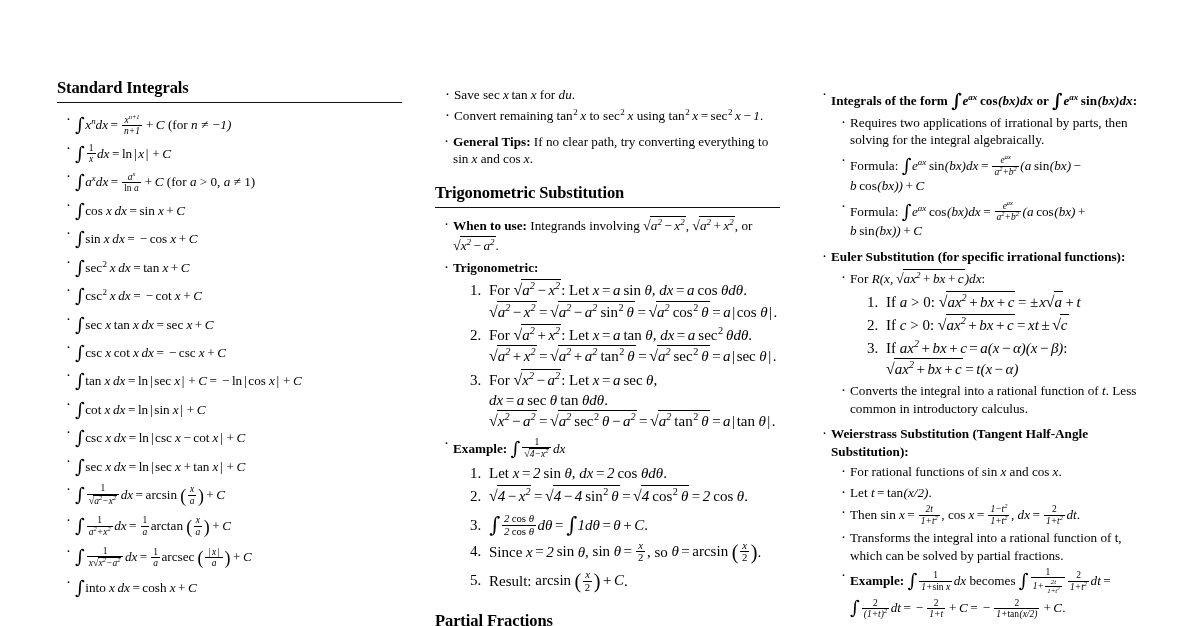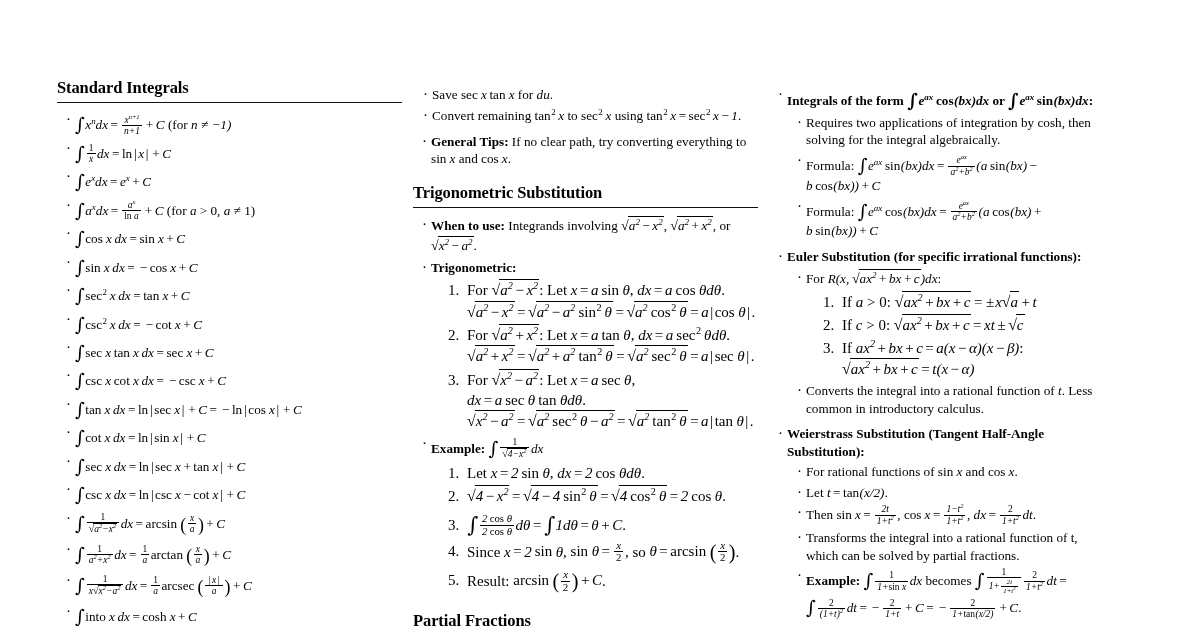--- a/index.html
+++ b/index.html
@@ -17,21 +17,21 @@
   }
   .page {
     position: relative;
     width: 1191px;
     height: 626px;
     box-sizing: border-box;
     padding: 78px 51px 0 57px;
   }
   .columns {
     display: flex;
-    gap: 11px;
+    gap: 33px;
     align-items: flex-end;
     height: 548px;
     overflow: hidden;
   }
   .col {
     width: 345px;
     flex: 0 0 345px;
     overflow: hidden;
     height: 548px;
   }
@@ -146,32 +146,31 @@
   <div class="columns">
 
     <div class="col">
 
       <section class="section">
         <h2 class="section-heading">Standard Integrals</h2>
         <hr class="heading-rule">
         <ul class="bullets">
           <li><span class="m"><span class="intg">∫</span>x<sup class="spi">n</sup>dx<span class="eq">=</span><span class="frac"><span class="fn">x<sup class="spi">n+1</sup></span><span class="fd">n+1</span></span><span class="eq">+</span>C</span> <span class="up">(for </span><span class="m">n</span> <span class="m up">≠</span> <span class="m up">−1)</span></li>
           <li><span class="m"><span class="intg">∫</span><span class="frac"><span class="fn num">1</span><span class="fd">x</span></span>dx<span class="eq">=</span><span class="op">ln</span><span class="vb">|</span>x<span class="vb">|</span><span class="eq">+</span>C</span></li>
-          <li><span class="m"><span class="intg">∫</span>e<sup class="spi">x</sup>dx<span class="eq">=</span>e<sup class="spi">x</sup><span class="eq">+</span>C</span></li>
           <li><span class="m"><span class="intg">∫</span>a<sup class="spi">x</sup>dx<span class="eq">=</span><span class="frac"><span class="fn">a<sup class="spi">x</sup></span><span class="fd"><span class="op">ln</span> a</span></span><span class="eq">+</span>C</span> <span class="up">(for </span><span class="m">a</span> <span class="up">&gt;</span> <span class="up">0,</span> <span class="m">a</span> <span class="up">≠ 1)</span></li>
           <li><span class="m"><span class="intg">∫</span><span class="op">cos</span> x dx<span class="eq">=</span><span class="op">sin</span> x<span class="eq">+</span>C</span></li>
           <li><span class="m"><span class="intg">∫</span><span class="op">sin</span> x dx<span class="eq">=</span><span class="eq">−</span><span class="op">cos</span> x<span class="eq">+</span>C</span></li>
           <li><span class="m"><span class="intg">∫</span><span class="op">sec</span><sup class="sp">2</sup> x dx<span class="eq">=</span><span class="op">tan</span> x<span class="eq">+</span>C</span></li>
           <li><span class="m"><span class="intg">∫</span><span class="op">csc</span><sup class="sp">2</sup> x dx<span class="eq">=</span><span class="eq">−</span><span class="op">cot</span> x<span class="eq">+</span>C</span></li>
           <li><span class="m"><span class="intg">∫</span><span class="op">sec</span> x <span class="op">tan</span> x dx<span class="eq">=</span><span class="op">sec</span> x<span class="eq">+</span>C</span></li>
           <li><span class="m"><span class="intg">∫</span><span class="op">csc</span> x <span class="op">cot</span> x dx<span class="eq">=</span><span class="eq">−</span><span class="op">csc</span> x<span class="eq">+</span>C</span></li>
           <li><span class="m"><span class="intg">∫</span><span class="op">tan</span> x dx<span class="eq">=</span><span class="op">ln</span><span class="vb">|</span><span class="op">sec</span> x<span class="vb">|</span><span class="eq">+</span>C<span class="eq">=</span><span class="eq">−</span><span class="op">ln</span><span class="vb">|</span><span class="op">cos</span> x<span class="vb">|</span><span class="eq">+</span>C</span></li>
           <li><span class="m"><span class="intg">∫</span><span class="op">cot</span> x dx<span class="eq">=</span><span class="op">ln</span><span class="vb">|</span><span class="op">sin</span> x<span class="vb">|</span><span class="eq">+</span>C</span></li>
+          <li><span class="m"><span class="intg">∫</span><span class="op">csc</span> x dx<span class="eq">=</span><span class="op">ln</span><span class="vb">|</span><span class="op">csc</span> x<span class="eq">−</span><span class="op">cot</span> x<span class="vb">|</span><span class="eq">+</span>C</span></li>
           <li><span class="m"><span class="intg">∫</span><span class="op">sec</span> x dx<span class="eq">=</span><span class="op">ln</span><span class="vb">|</span><span class="op">sec</span> x<span class="eq">+</span><span class="op">tan</span> x<span class="vb">|</span><span class="eq">+</span>C</span></li>
-          <li><span class="m"><span class="intg">∫</span><span class="op">csc</span> x dx<span class="eq">=</span><span class="op">ln</span><span class="vb">|</span><span class="op">csc</span> x<span class="eq">−</span><span class="op">cot</span> x<span class="vb">|</span><span class="eq">+</span>C</span></li>
           <li><span class="m"><span class="intg">∫</span><span class="frac"><span class="fn num">1</span><span class="fd"><span class="rad"><span class="rsym">√</span><span class="rbody">a<sup class="spi">2</sup>−x<sup class="spi">2</sup></span></span></span></span>dx<span class="eq">=</span><span class="op">arcsin</span> <span class="bp">(</span><span class="frac"><span class="fn">x</span><span class="fd">a</span></span><span class="bp">)</span><span class="eq">+</span>C</span></li>
           <li><span class="m"><span class="intg">∫</span><span class="frac"><span class="fn num">1</span><span class="fd">a<sup class="spi">2</sup>+x<sup class="spi">2</sup></span></span>dx<span class="eq">=</span><span class="frac"><span class="fn num">1</span><span class="fd">a</span></span><span class="op">arctan</span> <span class="bp">(</span><span class="frac"><span class="fn">x</span><span class="fd">a</span></span><span class="bp">)</span><span class="eq">+</span>C</span></li>
           <li><span class="m"><span class="intg">∫</span><span class="frac"><span class="fn num">1</span><span class="fd">x<span class="rad"><span class="rsym">√</span><span class="rbody">x<sup class="spi">2</sup>−a<sup class="spi">2</sup></span></span></span></span>dx<span class="eq">=</span><span class="frac"><span class="fn num">1</span><span class="fd">a</span></span><span class="op">arcsec</span> <span class="bp">(</span><span class="frac"><span class="fn"><span class="vb">|</span>x<span class="vb">|</span></span><span class="fd">a</span></span><span class="bp">)</span><span class="eq">+</span>C</span></li>
           <li><span class="m"><span class="intg">∫</span><span class="op">into</span> x dx<span class="eq">=</span><span class="op">cosh</span> x<span class="eq">+</span>C</span></li>
 
         </ul>
       </section>
 
     </div>
 
@@ -217,21 +216,21 @@
         <h2 class="section-heading">Partial Fractions</h2>
       </section>
     </div>
 
     <div class="col">
       <ul class="bullets">
 
         <li>
           <span class="lead">Integrals of the form <span class="m"><span class="intg">∫</span>e<sup class="spi">ax</sup><span class="op"> cos</span>(bx)dx</span> or <span class="m"><span class="intg">∫</span>e<sup class="spi">ax</sup><span class="op"> sin</span>(bx)dx</span>:</span>
           <ul class="bullets">
-            <li>Requires two applications of integration by cosh, then solving for the integral algebraically.</li>
+            <li>Requires two applications of irrational by parts, then solving for the integral algebraically.</li>
             <li><span>Formula:</span> <span class="m"><span class="intg">∫</span>e<sup class="spi">ax</sup><span class="op"> sin</span>(bx)dx<span class="eq">=</span><span class="frac"><span class="fn">e<sup class="spi">ax</sup></span><span class="fd">a<sup class="spi">2</sup>+b<sup class="spi">2</sup></span></span>(a<span class="op"> sin</span>(bx)<span class="eq">−</span></span> <span class="m">b<span class="op"> cos</span>(bx))<span class="eq">+</span>C</span></li>
             <li><span>Formula:</span> <span class="m"><span class="intg">∫</span>e<sup class="spi">ax</sup><span class="op"> cos</span>(bx)dx<span class="eq">=</span><span class="frac"><span class="fn">e<sup class="spi">ax</sup></span><span class="fd">a<sup class="spi">2</sup>+b<sup class="spi">2</sup></span></span>(a<span class="op"> cos</span>(bx)<span class="eq">+</span></span> <span class="m">b<span class="op"> sin</span>(bx))<span class="eq">+</span>C</span></li>
           </ul>
         </li>
 
         <li>
           <span class="lead">Euler Substitution (for specific irrational functions):</span>
           <ul class="bullets">
             <li>
               For <span class="m">R(x, <span class="rad"><span class="rsym">√</span><span class="rbody">ax<sup class="spi">2</sup><span class="eq">+</span>bx<span class="eq">+</span>c</span></span>)dx</span>:

